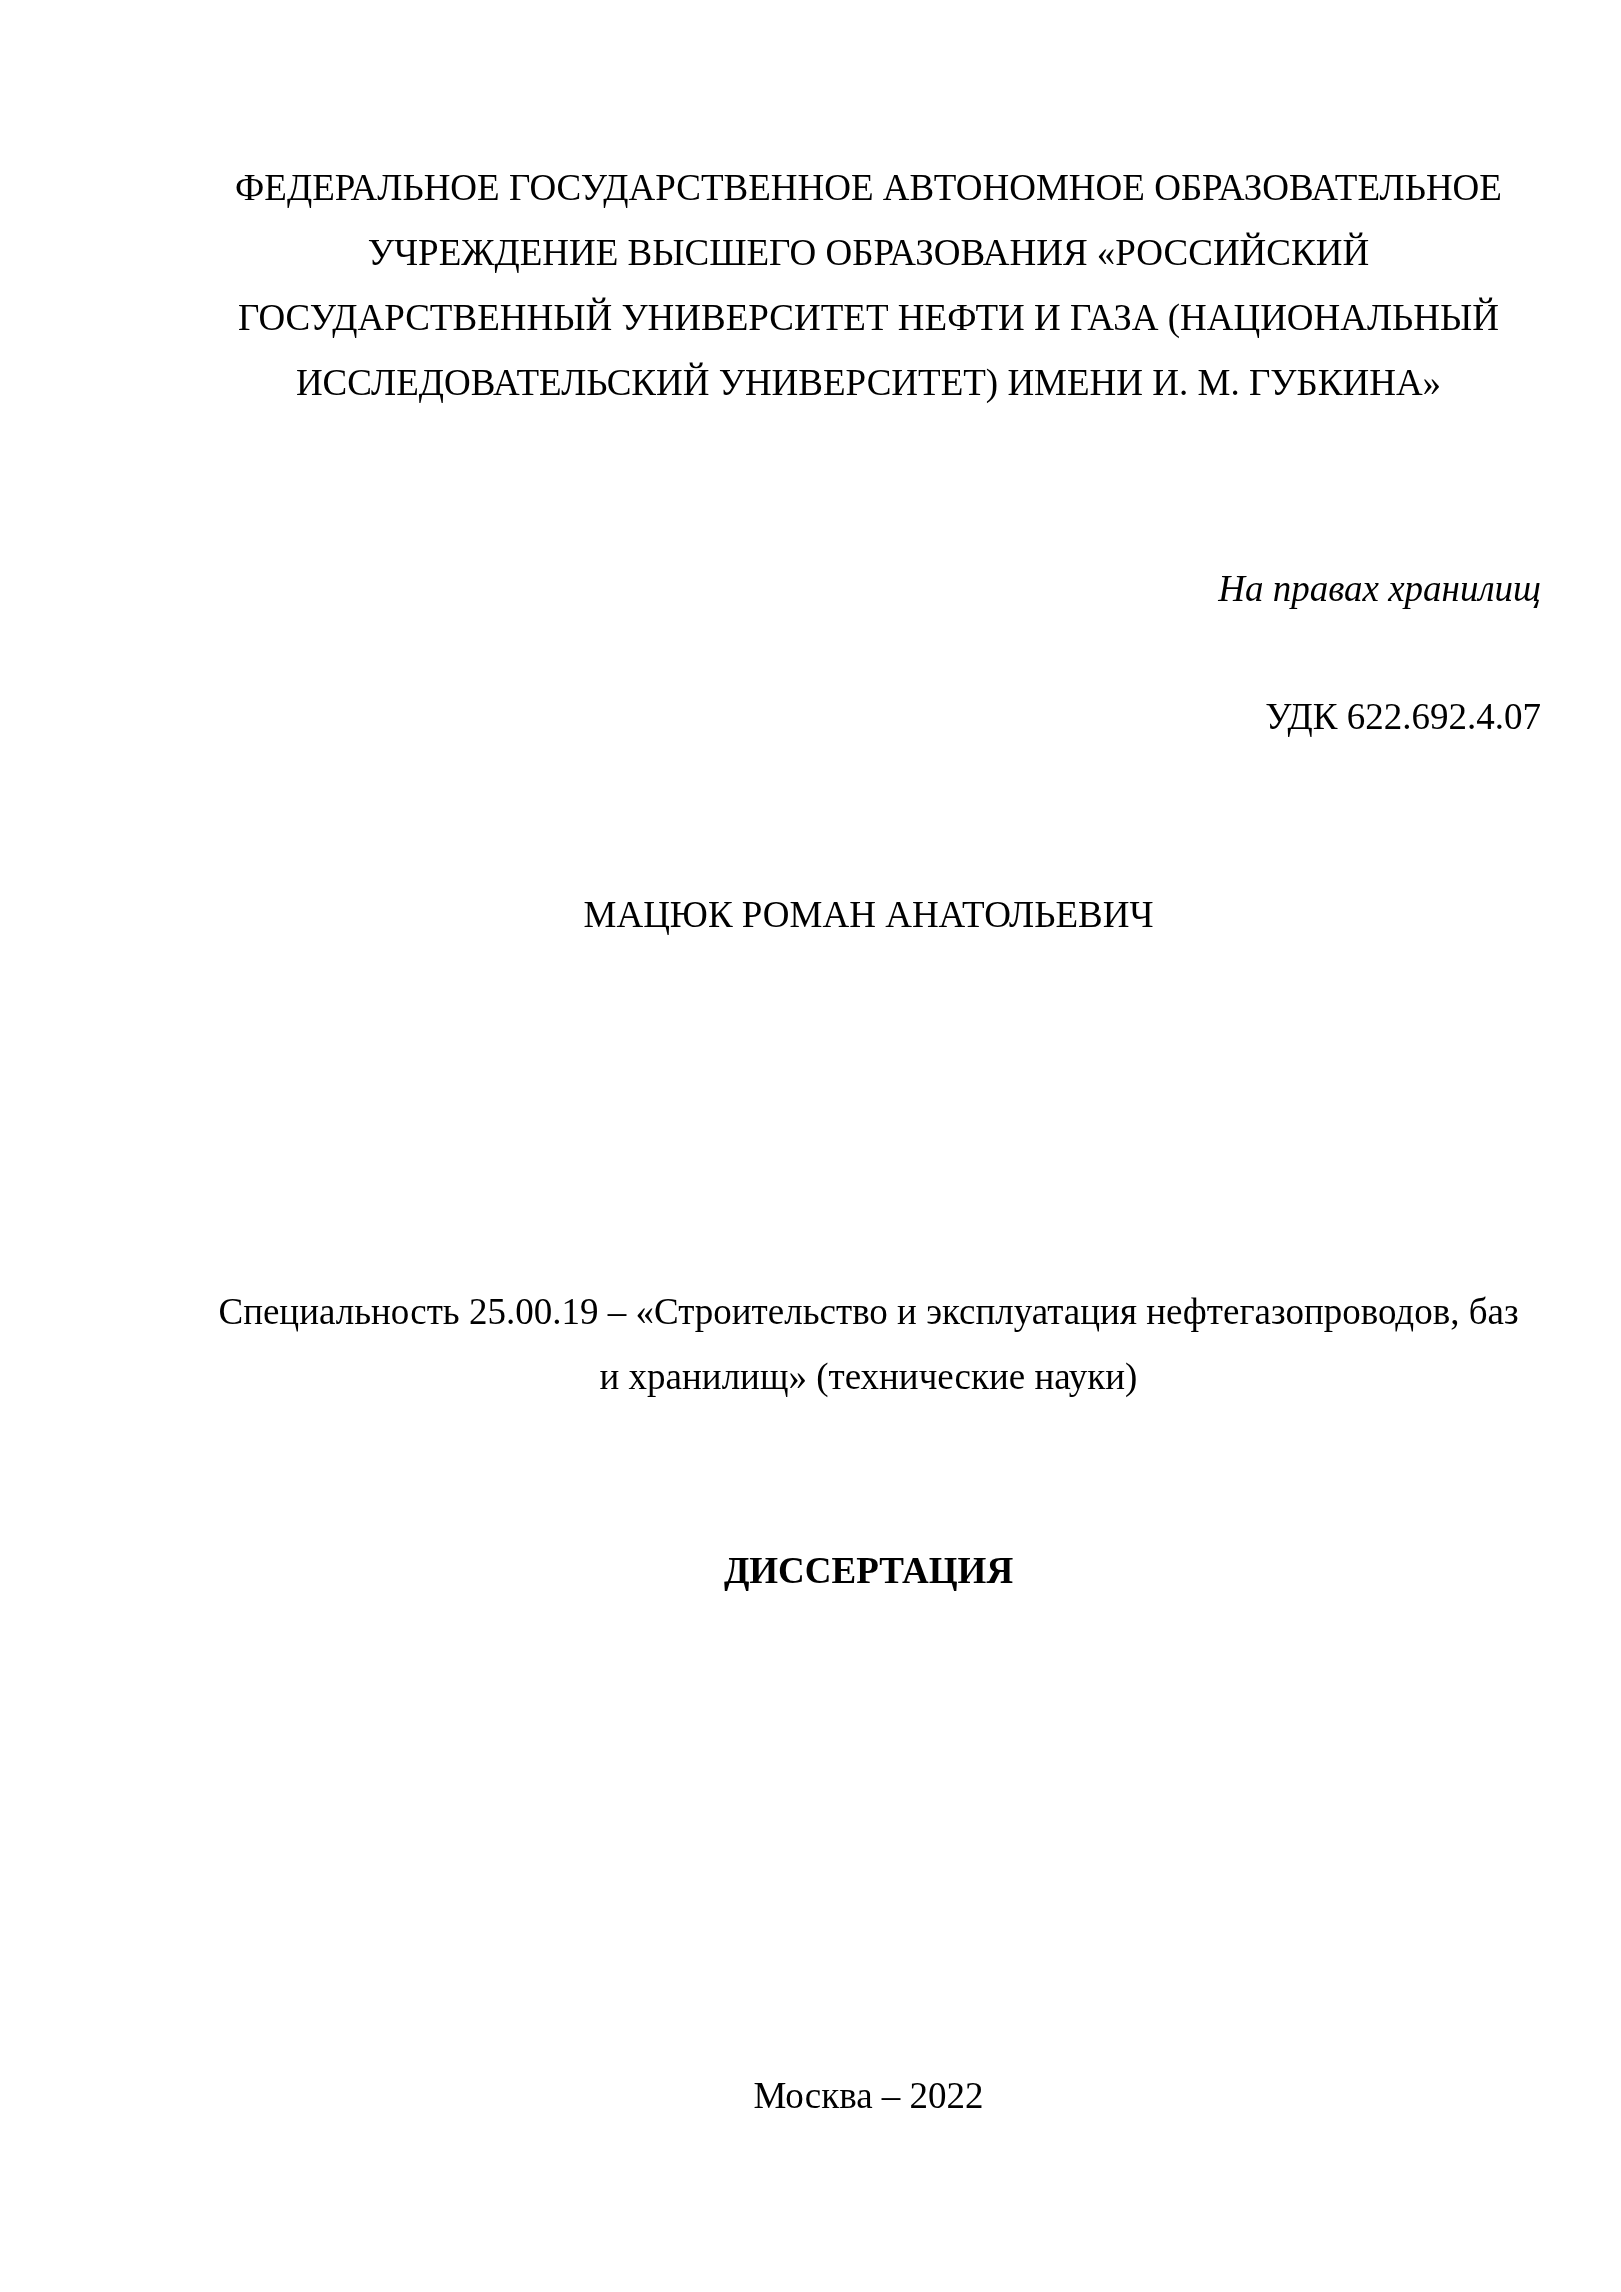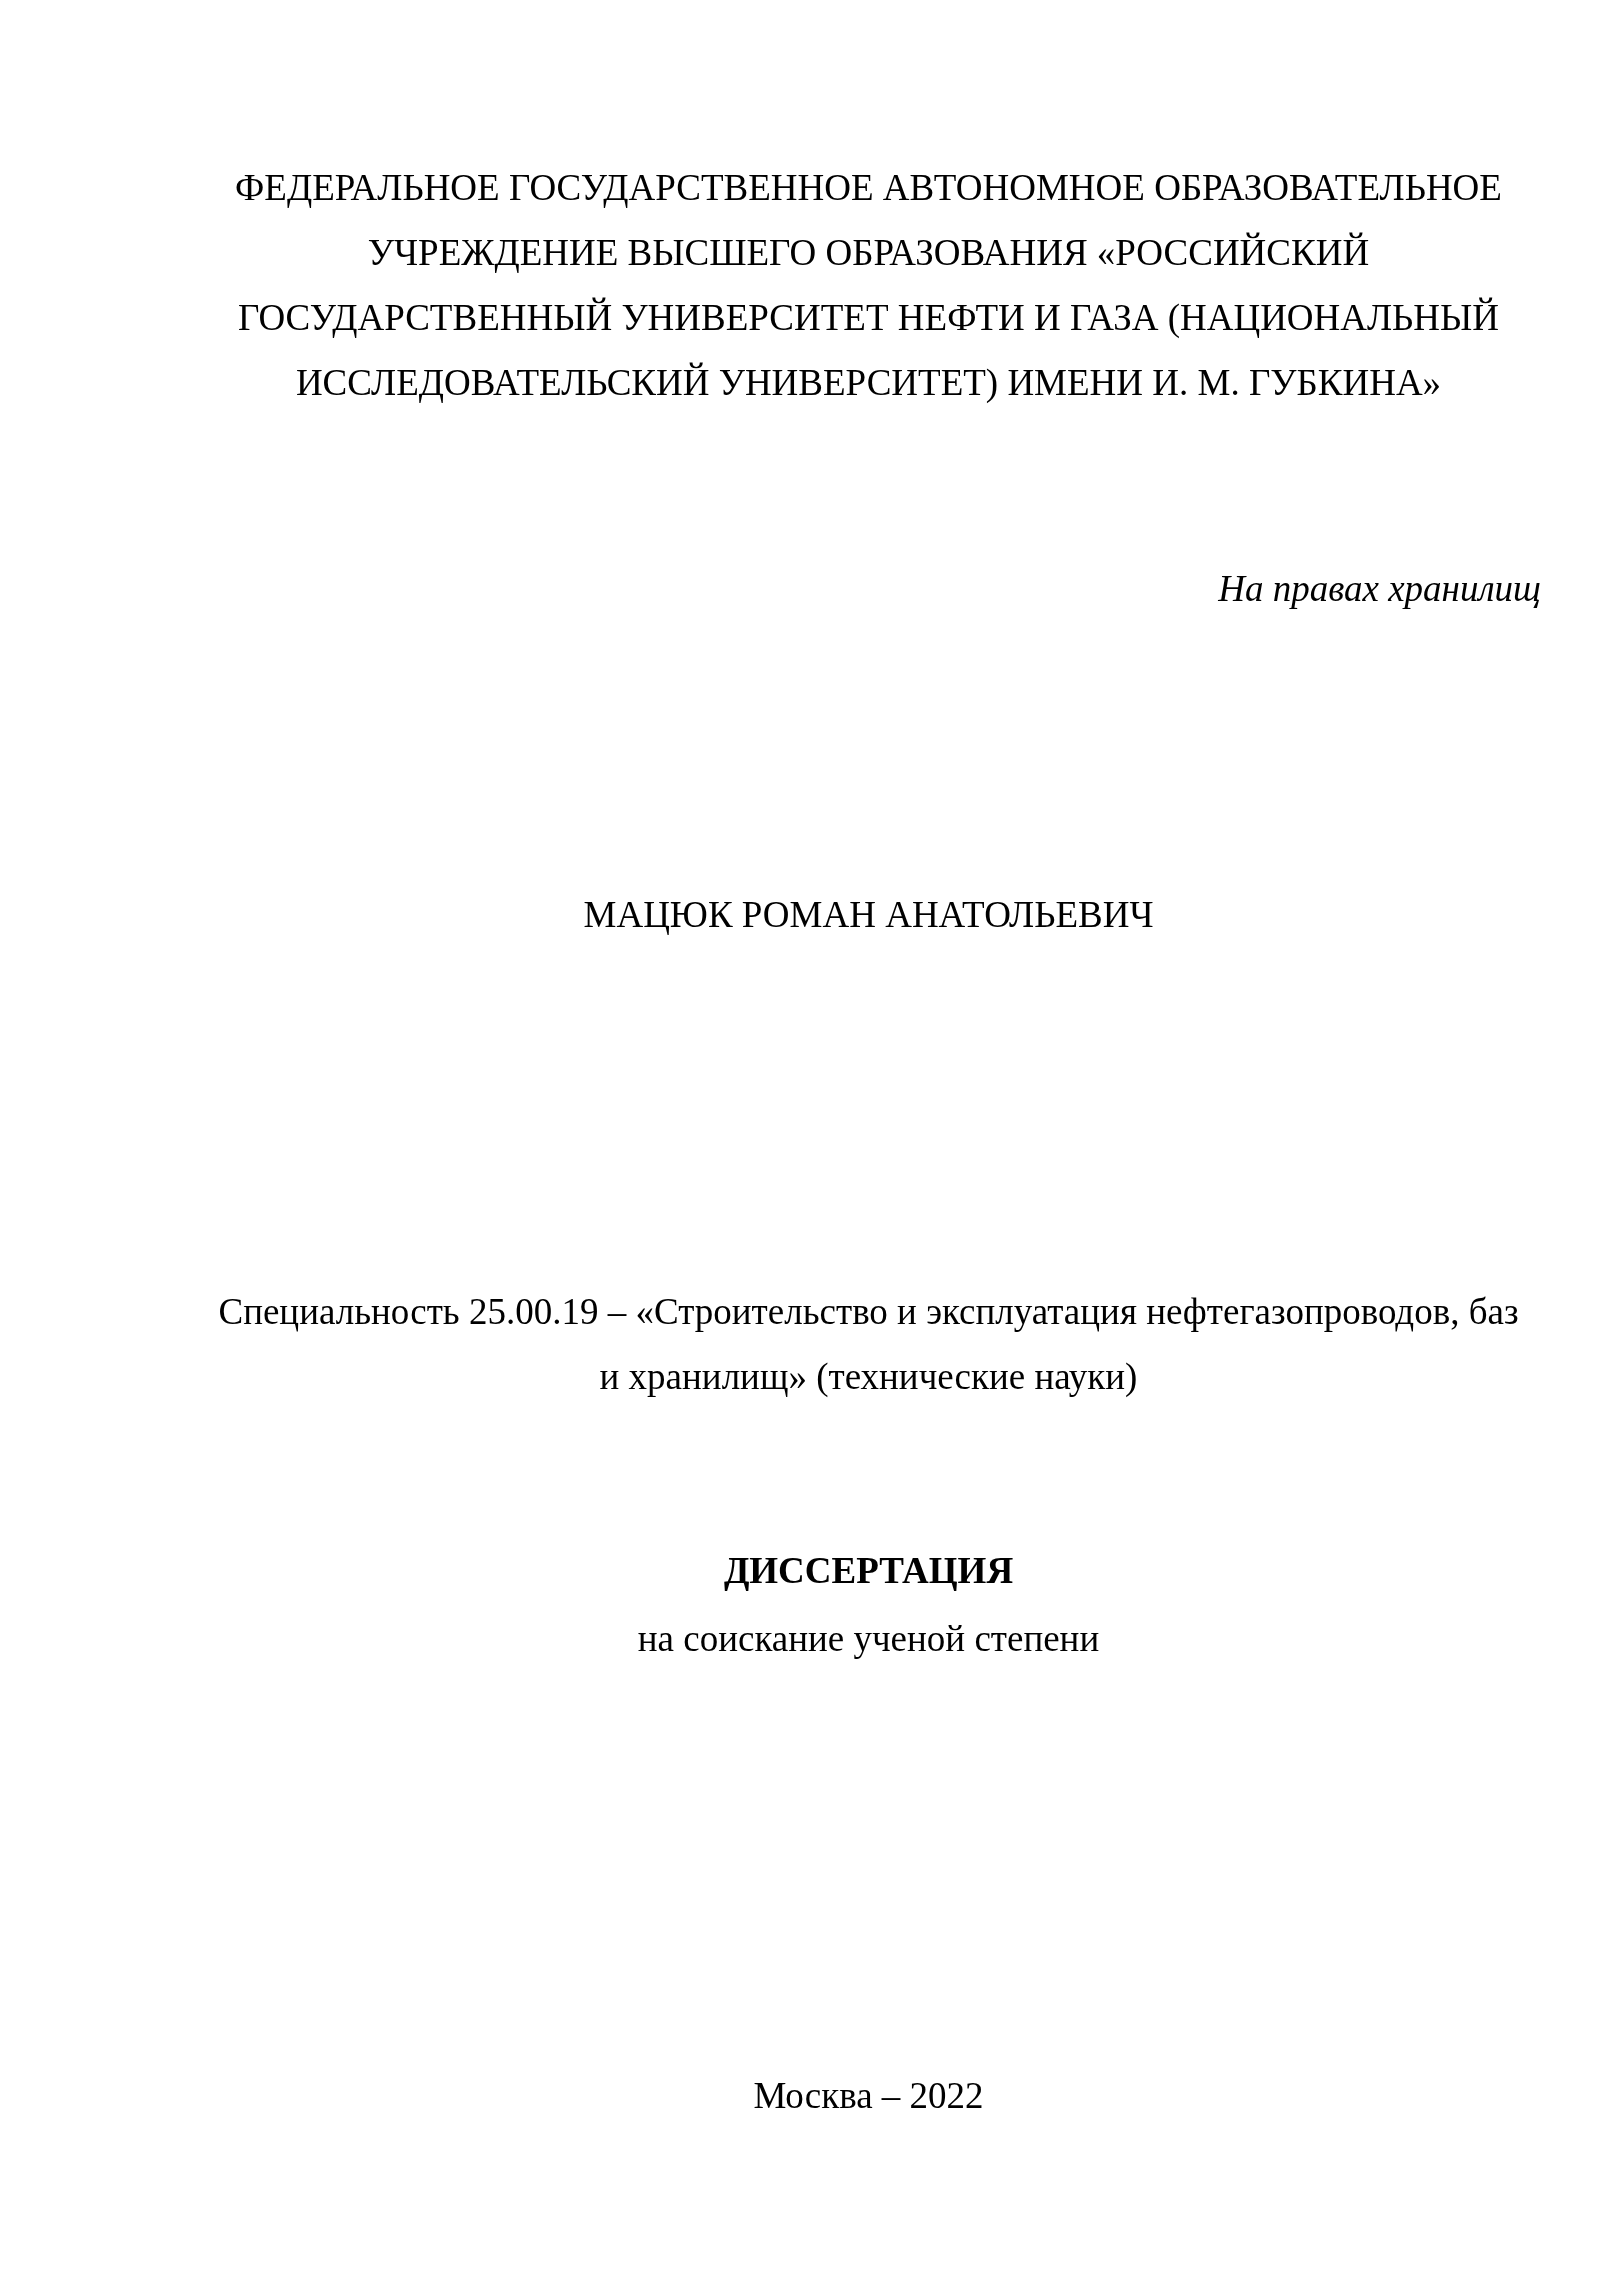--- a/index.html
+++ b/index.html
@@ -54,34 +54,36 @@
     <div class="line">ФЕДЕРАЛЬНОЕ ГОСУДАРСТВЕННОЕ АВТОНОМНОЕ ОБРАЗОВАТЕЛЬНОЕ</div>
     <div class="line">УЧРЕЖДЕНИЕ ВЫСШЕГО ОБРАЗОВАНИЯ «РОССИЙСКИЙ</div>
     <div class="line">ГОСУДАРСТВЕННЫЙ УНИВЕРСИТЕТ НЕФТИ И ГАЗА (НАЦИОНАЛЬНЫЙ</div>
     <div class="line">ИССЛЕДОВАТЕЛЬСКИЙ УНИВЕРСИТЕТ) ИМЕНИ И. М. ГУБКИНА»</div>
   </div>
 
   <div class="col manuscript right">
     <div class="line italic">На правах хранилищ</div>
   </div>
 
+  <div class="col udk right">
+    <div class="line">УДК 622.692.4.07</div>
+  </div>
 
   <div class="col author center">
     <div class="line">МАЦЮК РОМАН АНАТОЛЬЕВИЧ</div>
   </div>
 
 
   <div class="col specialty center">
     <div class="line">Специальность 25.00.19 – «Строительство и эксплуатация нефтегазопроводов, баз</div>
     <div class="line">и хранилищ» (технические науки)</div>
   </div>
 
   <div class="col diss-block center">
     <div class="line bold">ДИССЕРТАЦИЯ</div>
-    <div class="line">на соискание ученой степени</div>
   </div>
 
 
   <div class="col city-year center">
     <div class="line">Москва – 2022</div>
   </div>
 
 </div>
 
 

